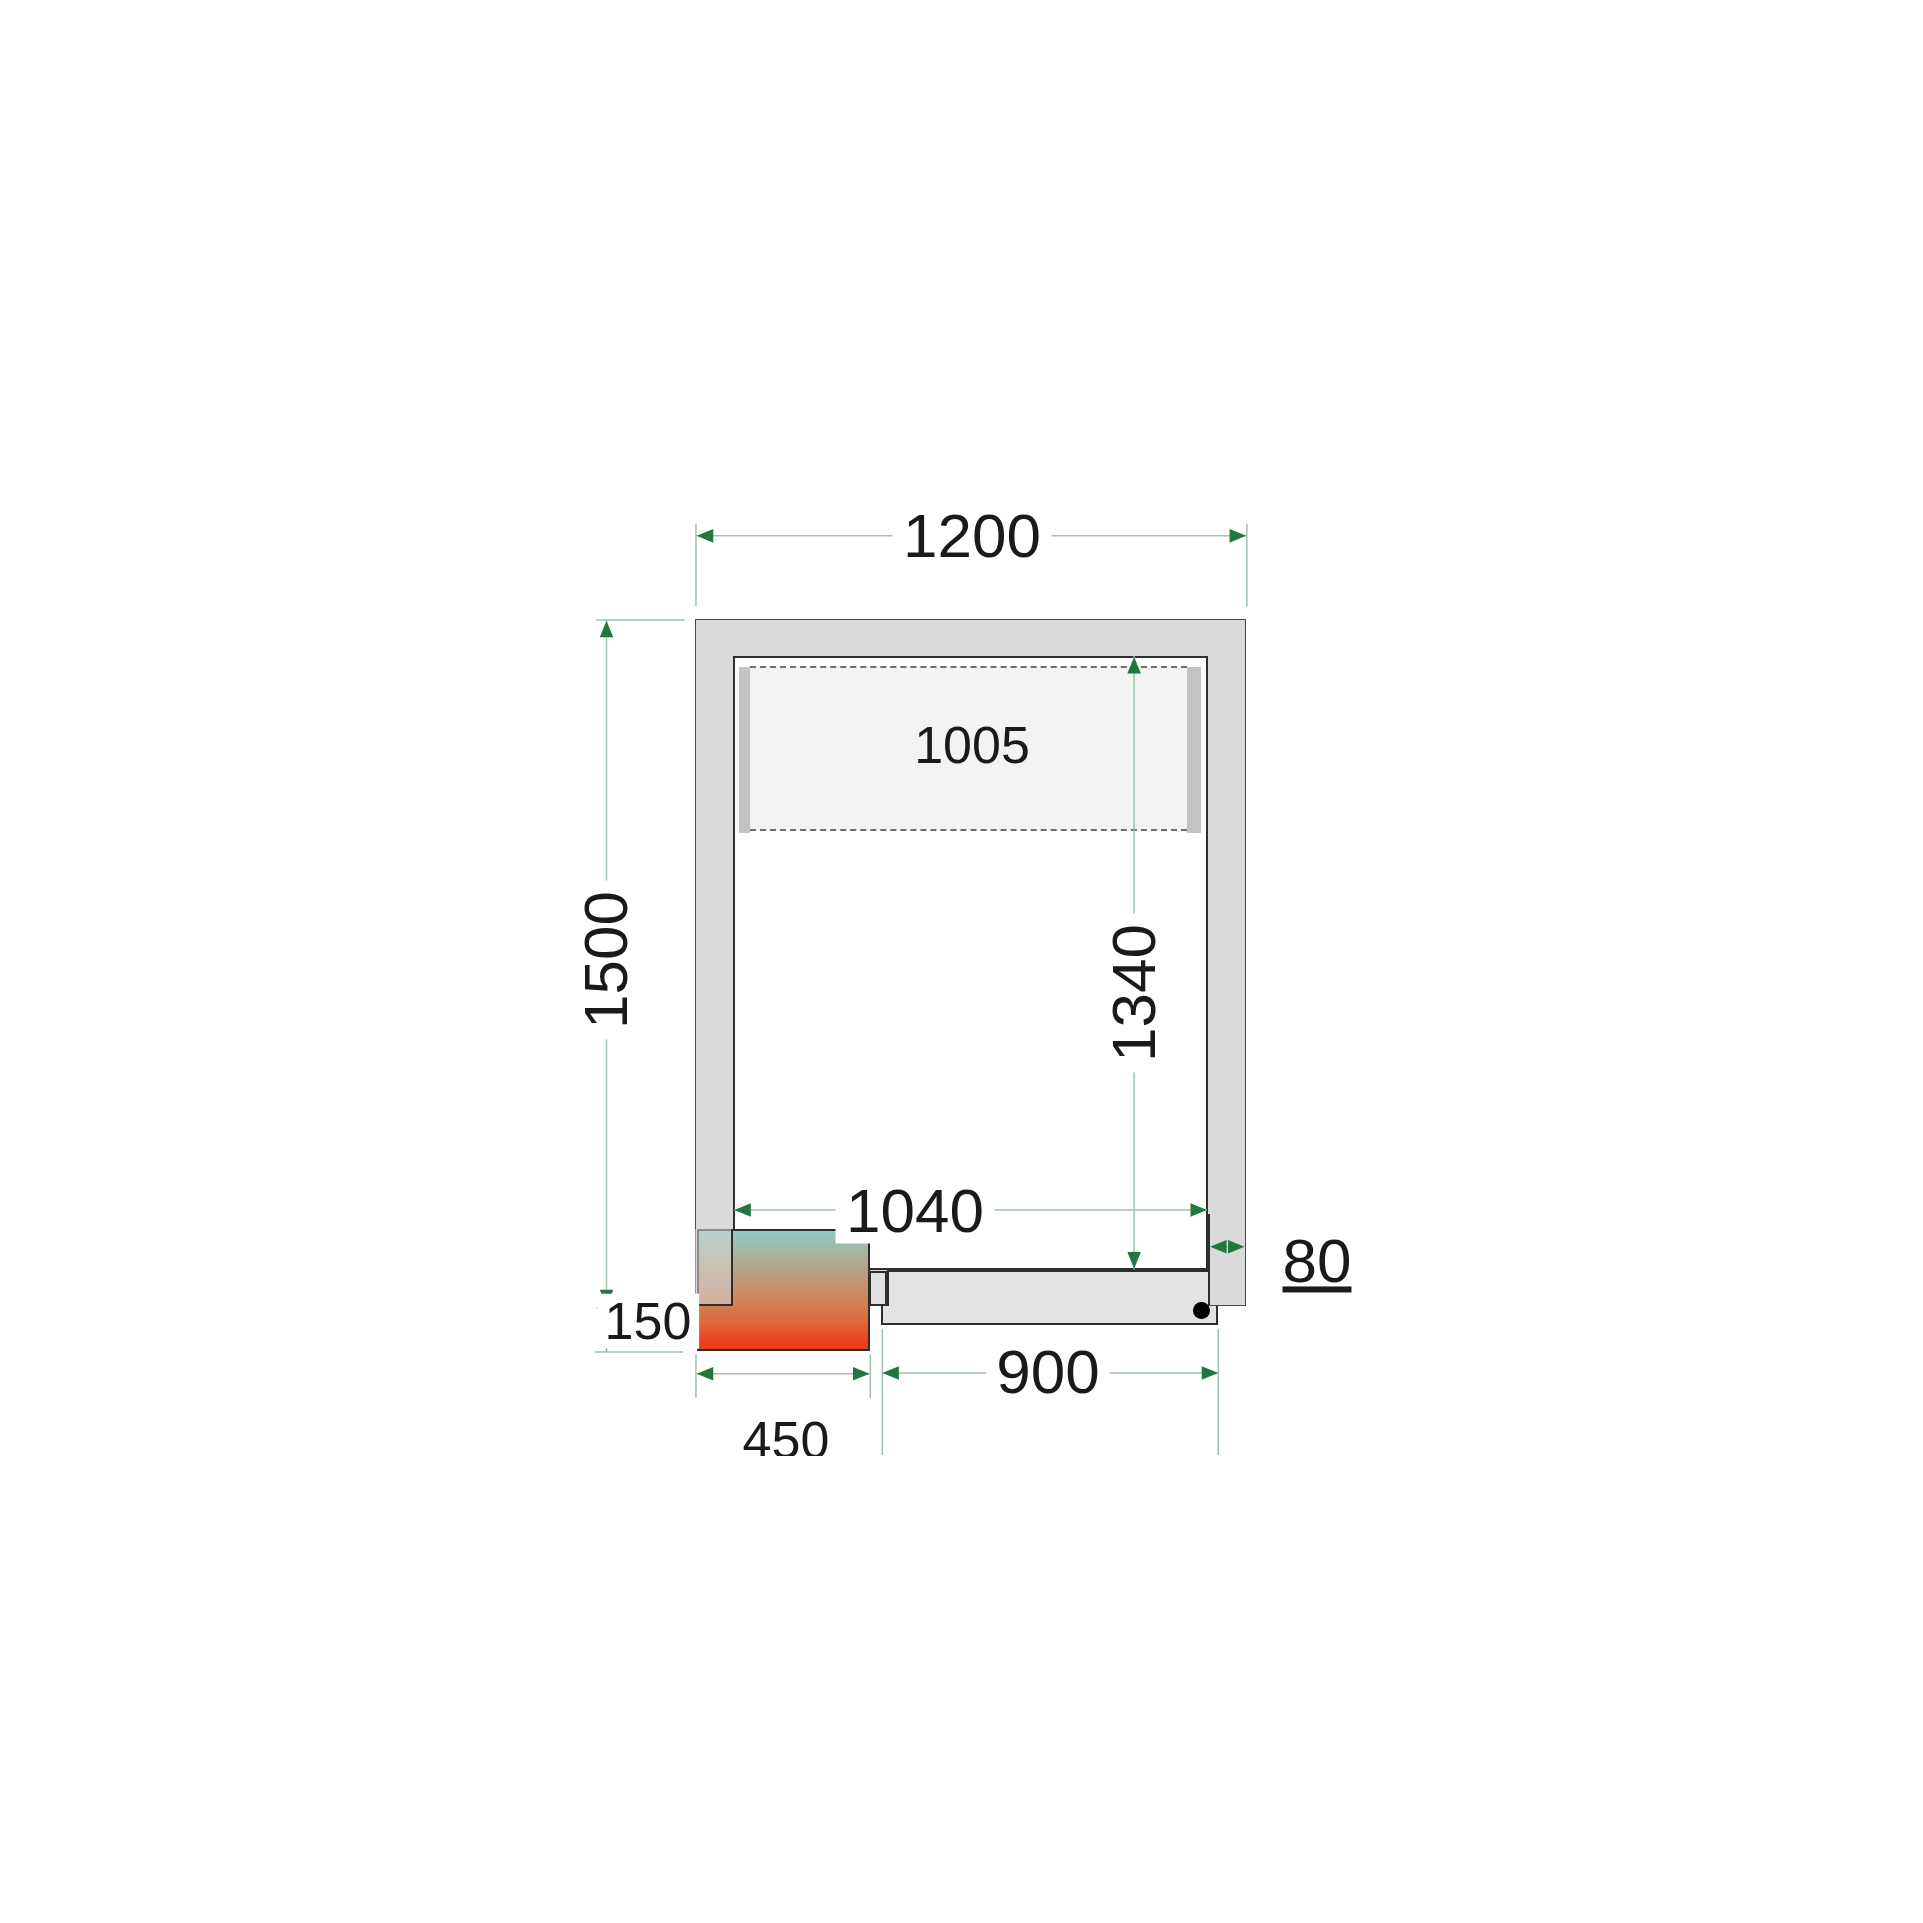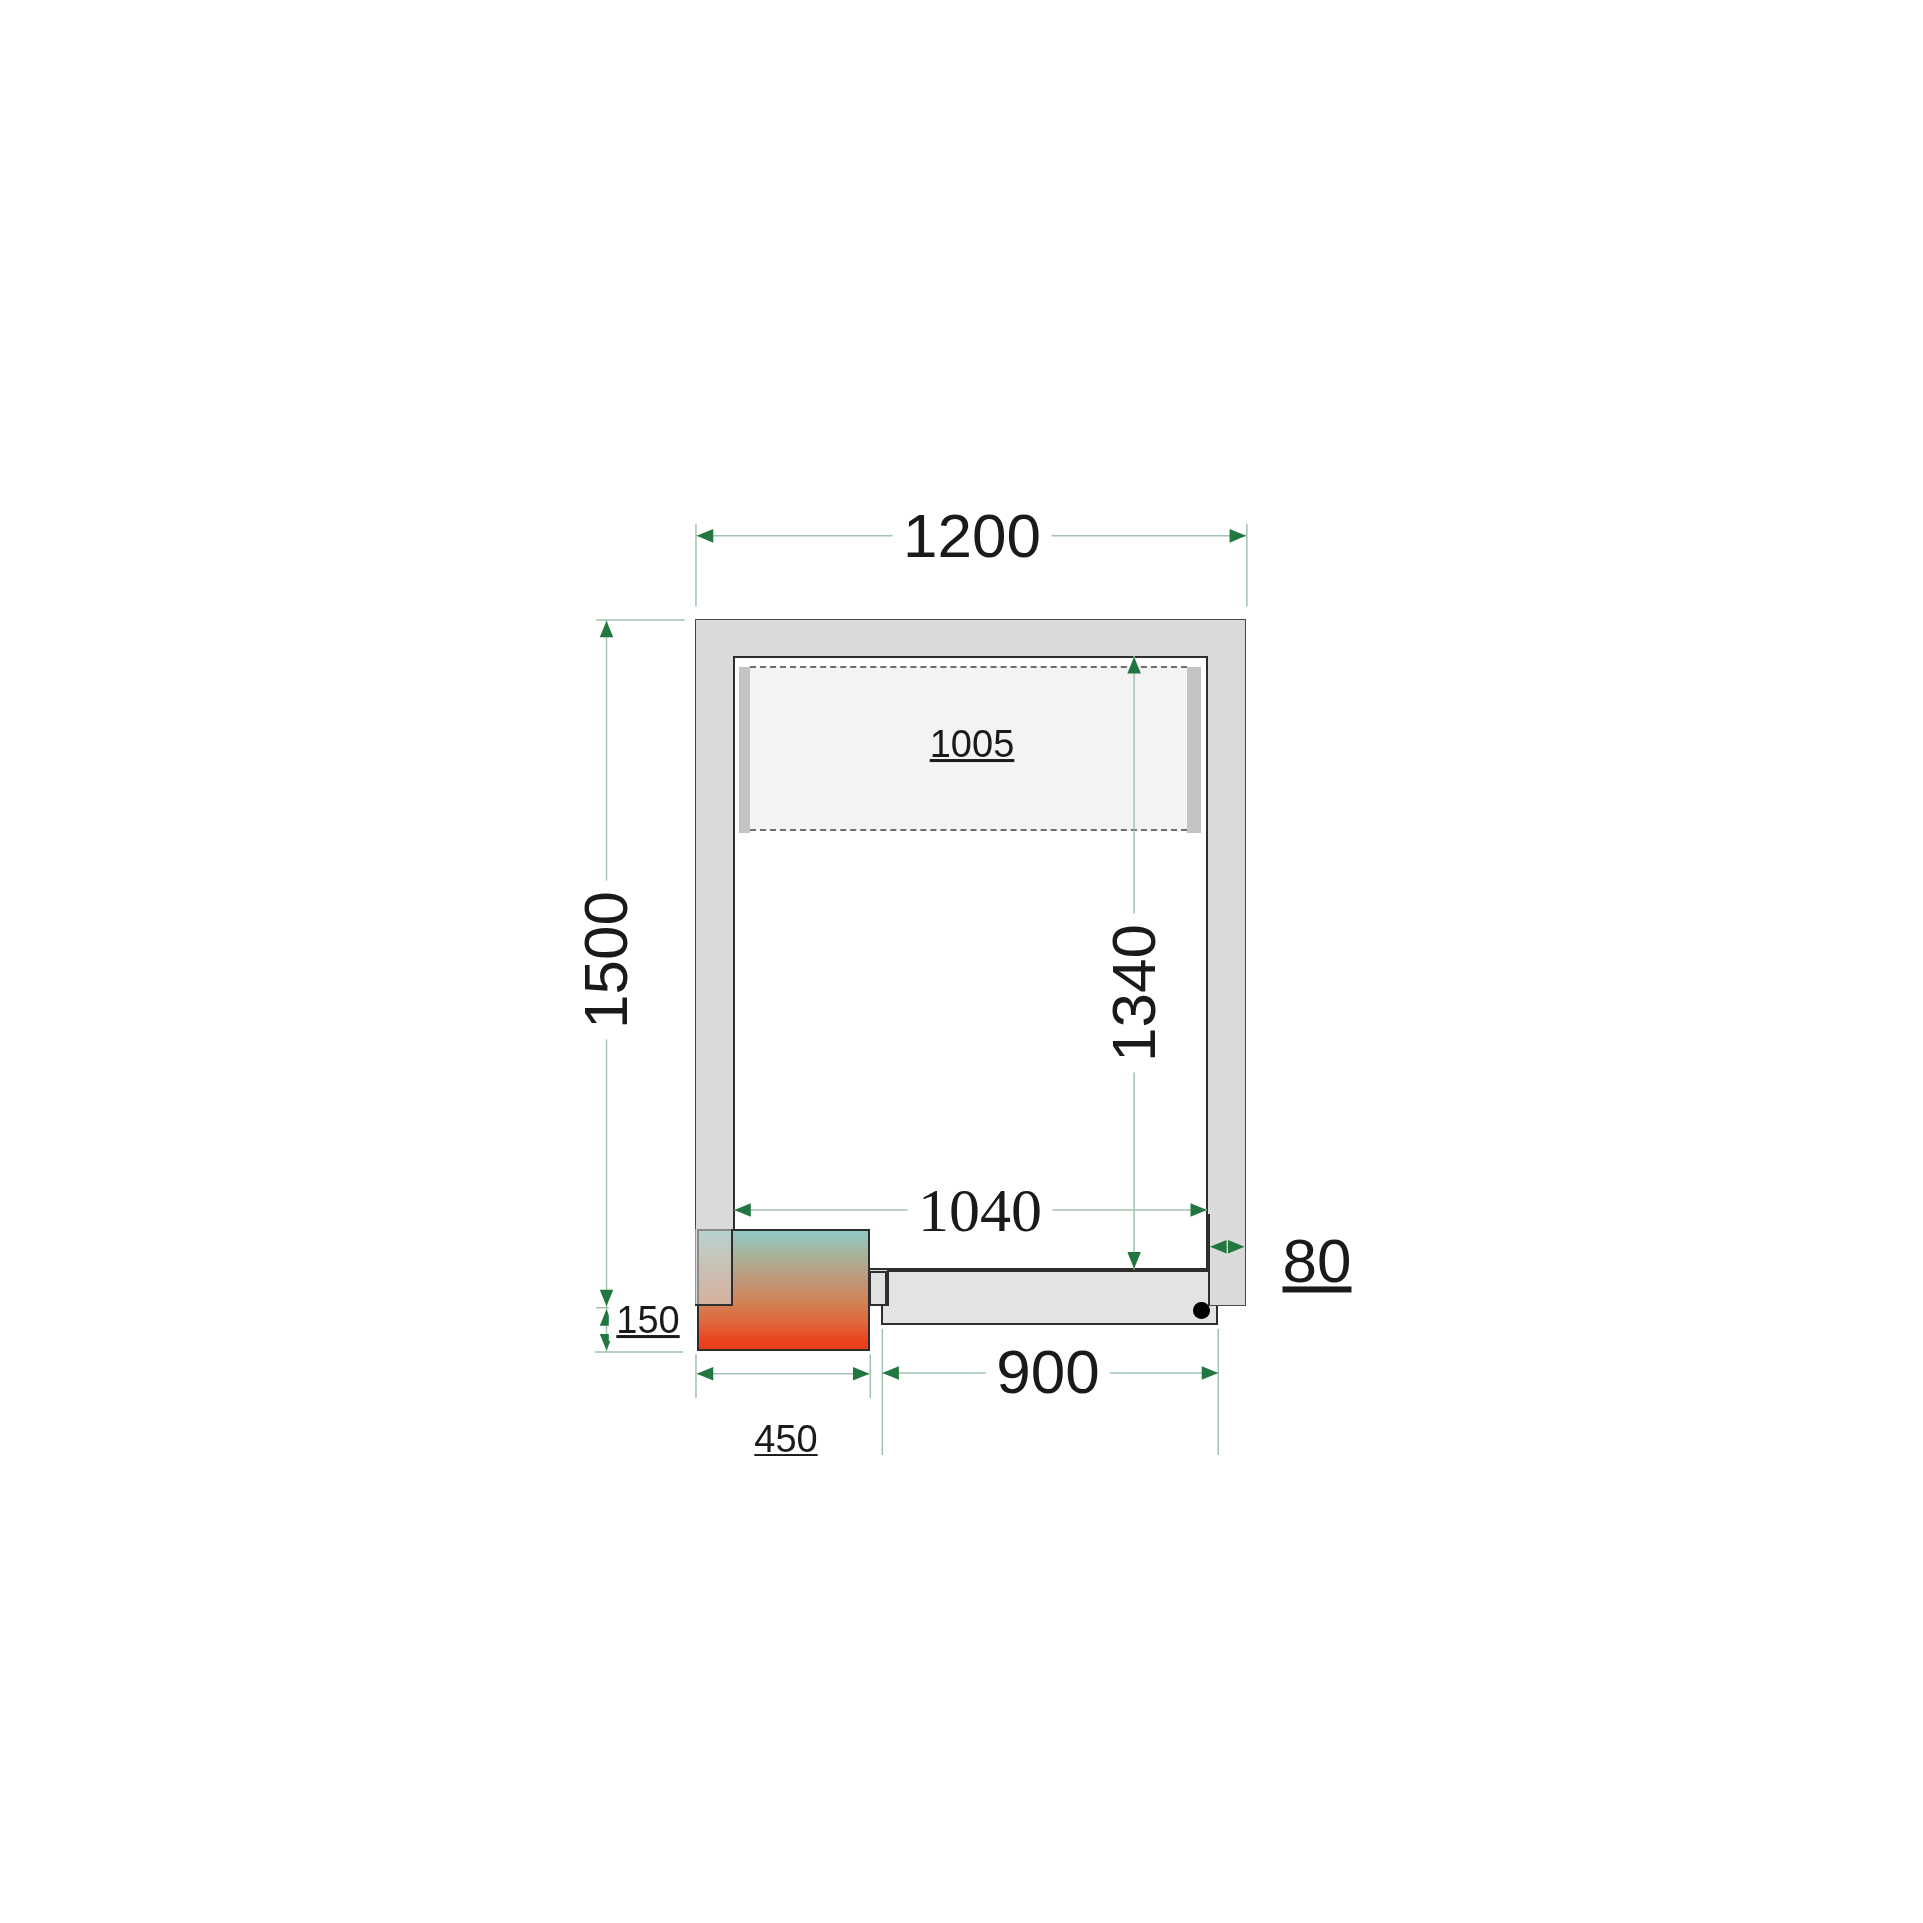--- a/index.html
+++ b/index.html
@@ -48,21 +48,21 @@
     border-bottom:1.5px solid var(--outline-outer);}
   .hinge-dot{left:1193px;top:1302px;width:16.5px;height:16.5px;border-radius:50%;background:#000;}
   
   svg.dims{left:0;top:0;width:1924px;height:1924px;pointer-events:none;}
   svg.dims line{stroke:var(--dim-line);stroke-width:2px;}
   svg.dims path{fill:var(--dim-arrow);stroke:none;}
   
   .dim-label{position:absolute;transform:translate(-50%,-50%);
     background:#fff;padding:0 10.5px;line-height:1.05;white-space:nowrap;
     font-size:62px;color:var(--text-color);}
-  .dim-label.small{font-size:38px;padding:0 7.5px;text-decoration:underline;}
+  .dim-label.small{font-size:52px;padding:0 7.5px;}
   .dim-label.rot{transform:translate(-50%,-50%) rotate(-90deg);}
   .dim-label.bare{background:transparent;padding:0;}
   
   .z1{z-index:1}.z2{z-index:2}.z3{z-index:3}.z4{z-index:4}.z5{z-index:5}
   .z6{z-index:6}.z7{z-index:7}.z8{z-index:8}.z9{z-index:9}
 </style>
 </head>
 <body>
 
 <div class="canvas">
@@ -123,21 +123,21 @@
     <line x1="1174" y1="1768" x2="1174" y2="1936"></line>
     <line x1="1621" y1="1768" x2="1621" y2="1936"></line>
     <line x1="1174" y1="1827" x2="1621" y2="1827"></line>
     <path d="M1174,1827 l22,-9 l0,18 z"></path>
     <path d="M1621,1827 l-22,-9 l0,18 z"></path>
   </svg>
 
   <div class="dim-label z9" style="left:972px;top:536px;">1200</div>
   <div class="dim-label rot z9" style="left:606px;top:960px;">1500</div>
   <div class="dim-label rot z9" style="left:1134px;top:993px;">1340</div>
-  <div class="dim-label z9" style="left:980px;top:1211px;font-family:Liberation Serif, serif;">1040</div>
+  <div class="dim-label z9" style="left:915px;top:1211px;">1040</div>
   <div class="dim-label z9" style="left:1317px;top:1261px;text-decoration:underline;">80</div>
   <div class="dim-label small z9" style="left:648px;top:1321px;">150</div>
   <div class="dim-label small z9" style="left:786px;top:1440px;">450</div>
   <div class="dim-label z9" style="left:1048px;top:1372px;">900</div>
   <div class="dim-label small bare z9" style="left:972px;top:745px;">1005</div>
 
 </div>
 
 
 </body></html>

